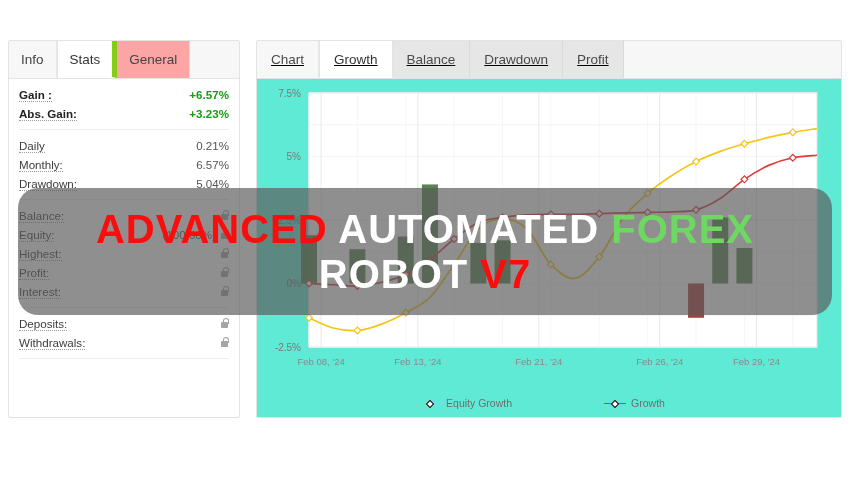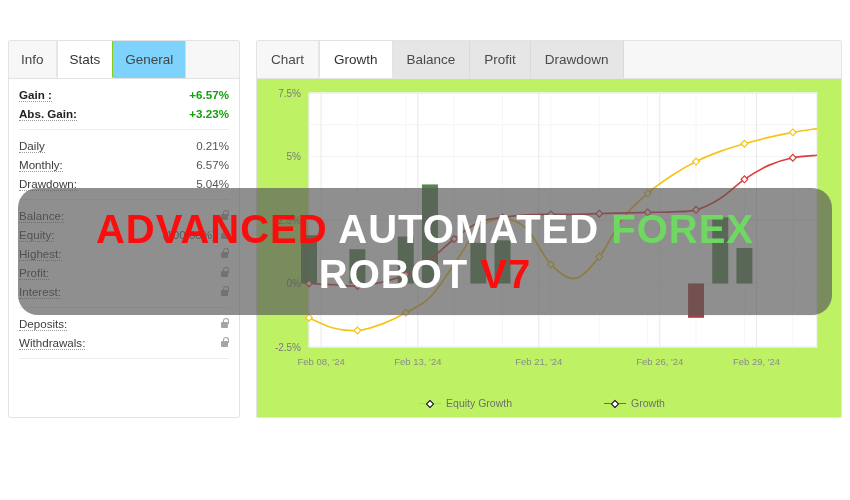--- a/index.html
+++ b/index.html
@@ -18,27 +18,27 @@
     background:#ffffff;border:1px solid #e3e3e3;border-radius:2px;
     box-sizing:border-box;
   }
   .tabbar{
     display:flex;height:38px;background:#f7f7f7;
     border-bottom:1px solid #e3e3e3;box-sizing:border-box;
   }
   .tab{
     display:flex;align-items:center;justify-content:center;
     padding:0 12px;font-size:13.5px;color:#444;
-    background:#7dd3fc;border-right:1px solid #dcdcdc;
+    background:#fca5a5;border-right:1px solid #dcdcdc;
     box-sizing:border-box;height:100%;
   }
   .tab.inactive-plain{background:#f7f7f7;border-right:1px solid #e8e8e8;}
   .tab.active{
     background:#ffffff;color:#333;border-bottom:1px solid #ffffff;
-    margin-bottom:-1px;border-left:1px solid #e3e3e3;border-right:1px solid #84cc16;
+    margin-bottom:-1px;border-left:1px solid #e3e3e3;border-right:5px solid #84cc16;
   }
   .rows{padding:0 10px;}
   .row{
     display:flex;justify-content:space-between;align-items:center;
     height:19px;font-size:11.6px;color:#3c3c3c;
   }
   .row .k{ border-bottom:1px dotted #9a9a9a; line-height:13px;}
   .row .k.nodash{border-bottom:none;}
   .row .v{color:#555;white-space:nowrap;display:flex;align-items:center;gap:4px;}
   .row .v.gain{color:#13a10e;font-weight:bold;}
@@ -53,22 +53,23 @@
     background:#6f6f6f;border-radius:1px;
   }
   .lock::after{
     content:"";position:absolute;left:2.5px;top:0px;width:4px;height:5px;
     border:1.4px solid #6f6f6f;border-bottom:none;border-radius:3px 3px 0 0;
   }
 
   
   .chart-panel{
     position:absolute;left:256px;top:40px;width:586px;height:378px;
-    background:#bef264;border:1px solid #e3e3e3;border-radius:2px;
+    background:#5eead4;border:1px solid #e3e3e3;border-radius:2px;
     box-sizing:border-box;
+    text-decoration:underline;
   }
   .chart-tabs{
     display:flex;height:38px;background:#f7f7f7;
     border-bottom:1px solid #e3e3e3;box-sizing:border-box;
   }
   .ctab{
     display:flex;align-items:center;justify-content:center;padding:0 14px;
     font-size:13.5px;color:#4a4a4a;background:#e6e6e6;
     border-right:1px solid #dadada;box-sizing:border-box;height:100%;
   }
@@ -213,22 +214,22 @@
         </div>
       <div class="sep"></div>
     </div>
   </div>
 
   <div class="chart-panel">
     <div class="chart-tabs" id="chart-tabbar">
         <div class="ctab plain">Chart</div>
         <div class="ctab active">Growth</div>
         <div class="ctab">Balance</div>
+        <div class="ctab">Drawdown</div>
         <div class="ctab">Profit</div>
-        <div class="ctab">Drawdown</div>
       </div>
     <div class="plot-wrap">
       <svg class="plot" id="plot-svg" width="584" height="338" viewBox="0 0 584 338">
           <rect x="52" y="14" width="508" height="254" fill="#ffffff" stroke="#e3e3e3" stroke-width="1"></rect>
           <line x1="52" y1="14" x2="560" y2="14" stroke="#ececec" stroke-width="1"></line>
           <text x="44" y="17.5" text-anchor="end" class="ytick">7.5%</text>
           <line x1="52" y1="77.5" x2="560" y2="77.5" stroke="#ececec" stroke-width="1"></line>
           <text x="44" y="81" text-anchor="end" class="ytick">5%</text>
           <line x1="52" y1="141" x2="560" y2="141" stroke="#ececec" stroke-width="1"></line>
           <text x="44" y="144.5" text-anchor="end" class="ytick">2.5%</text>

